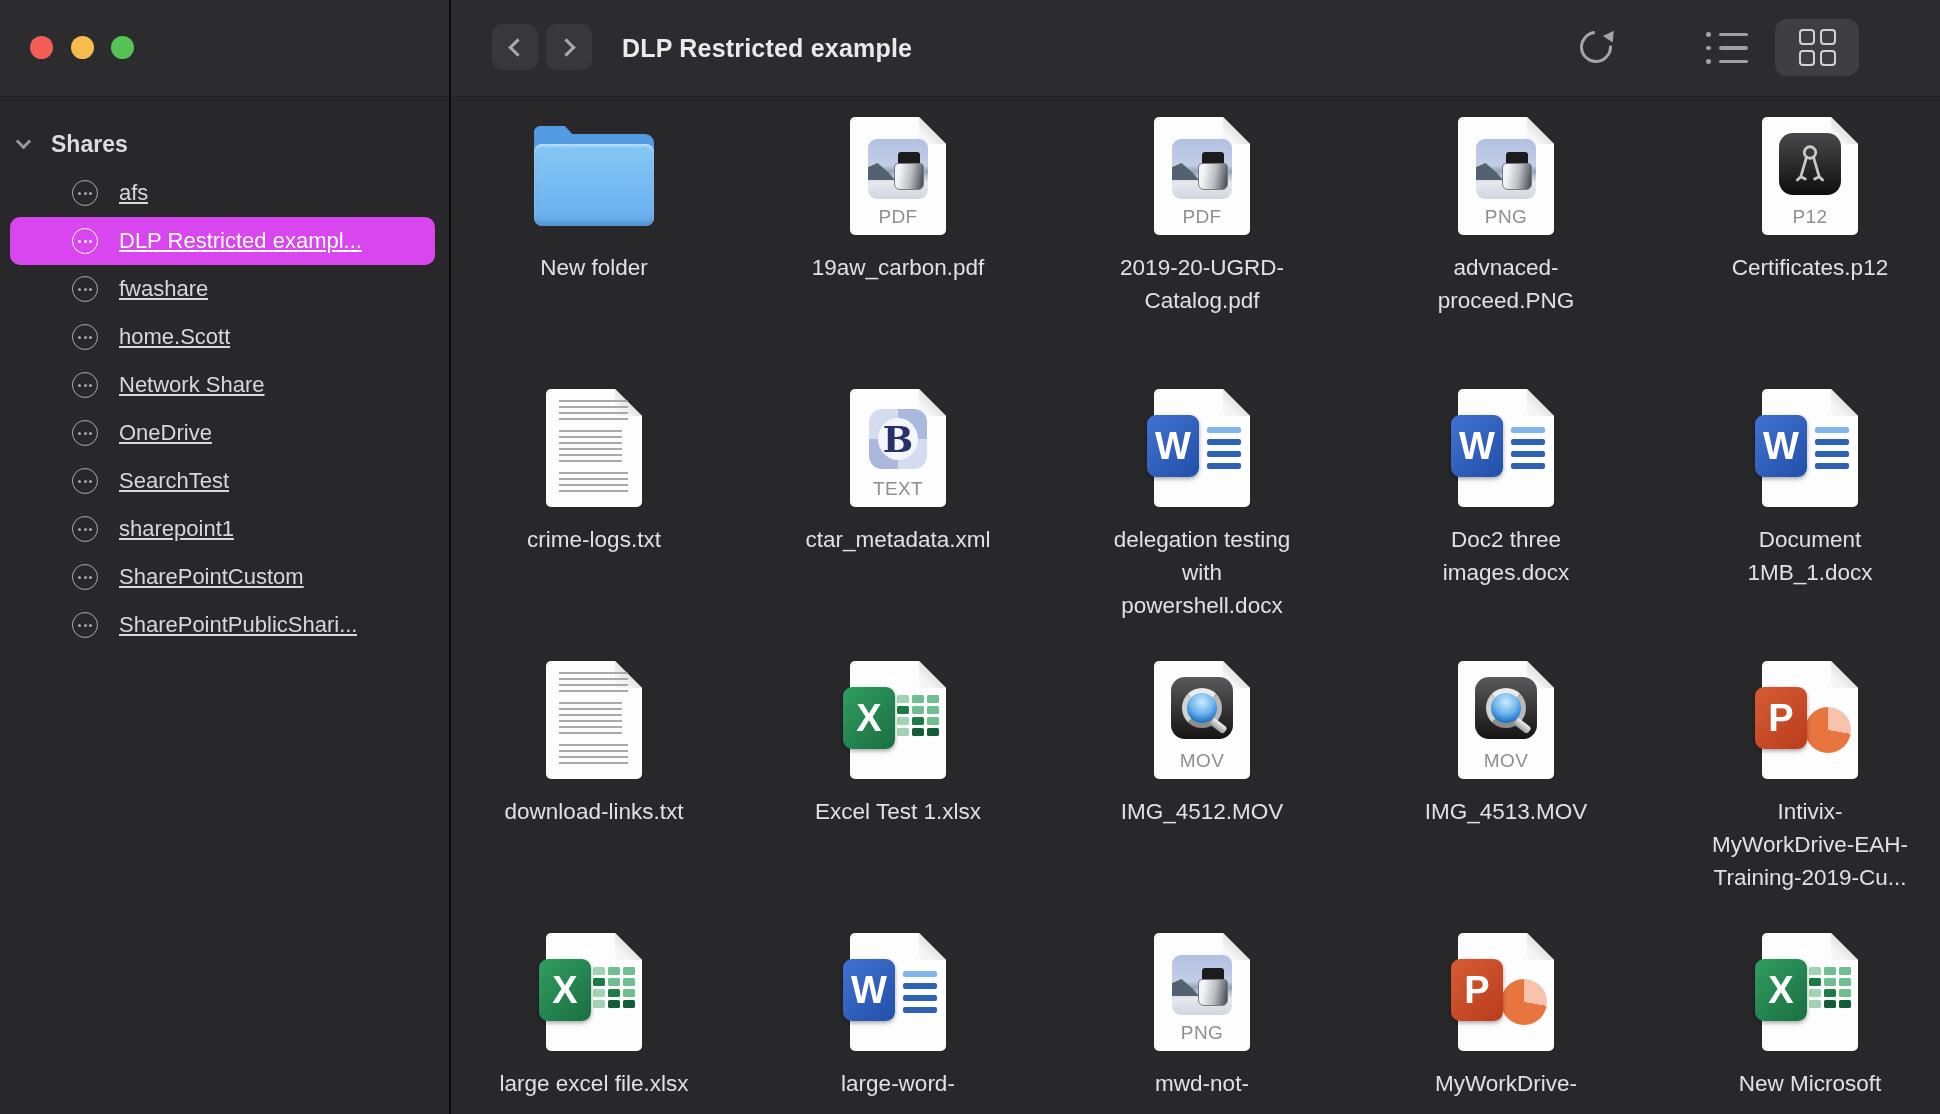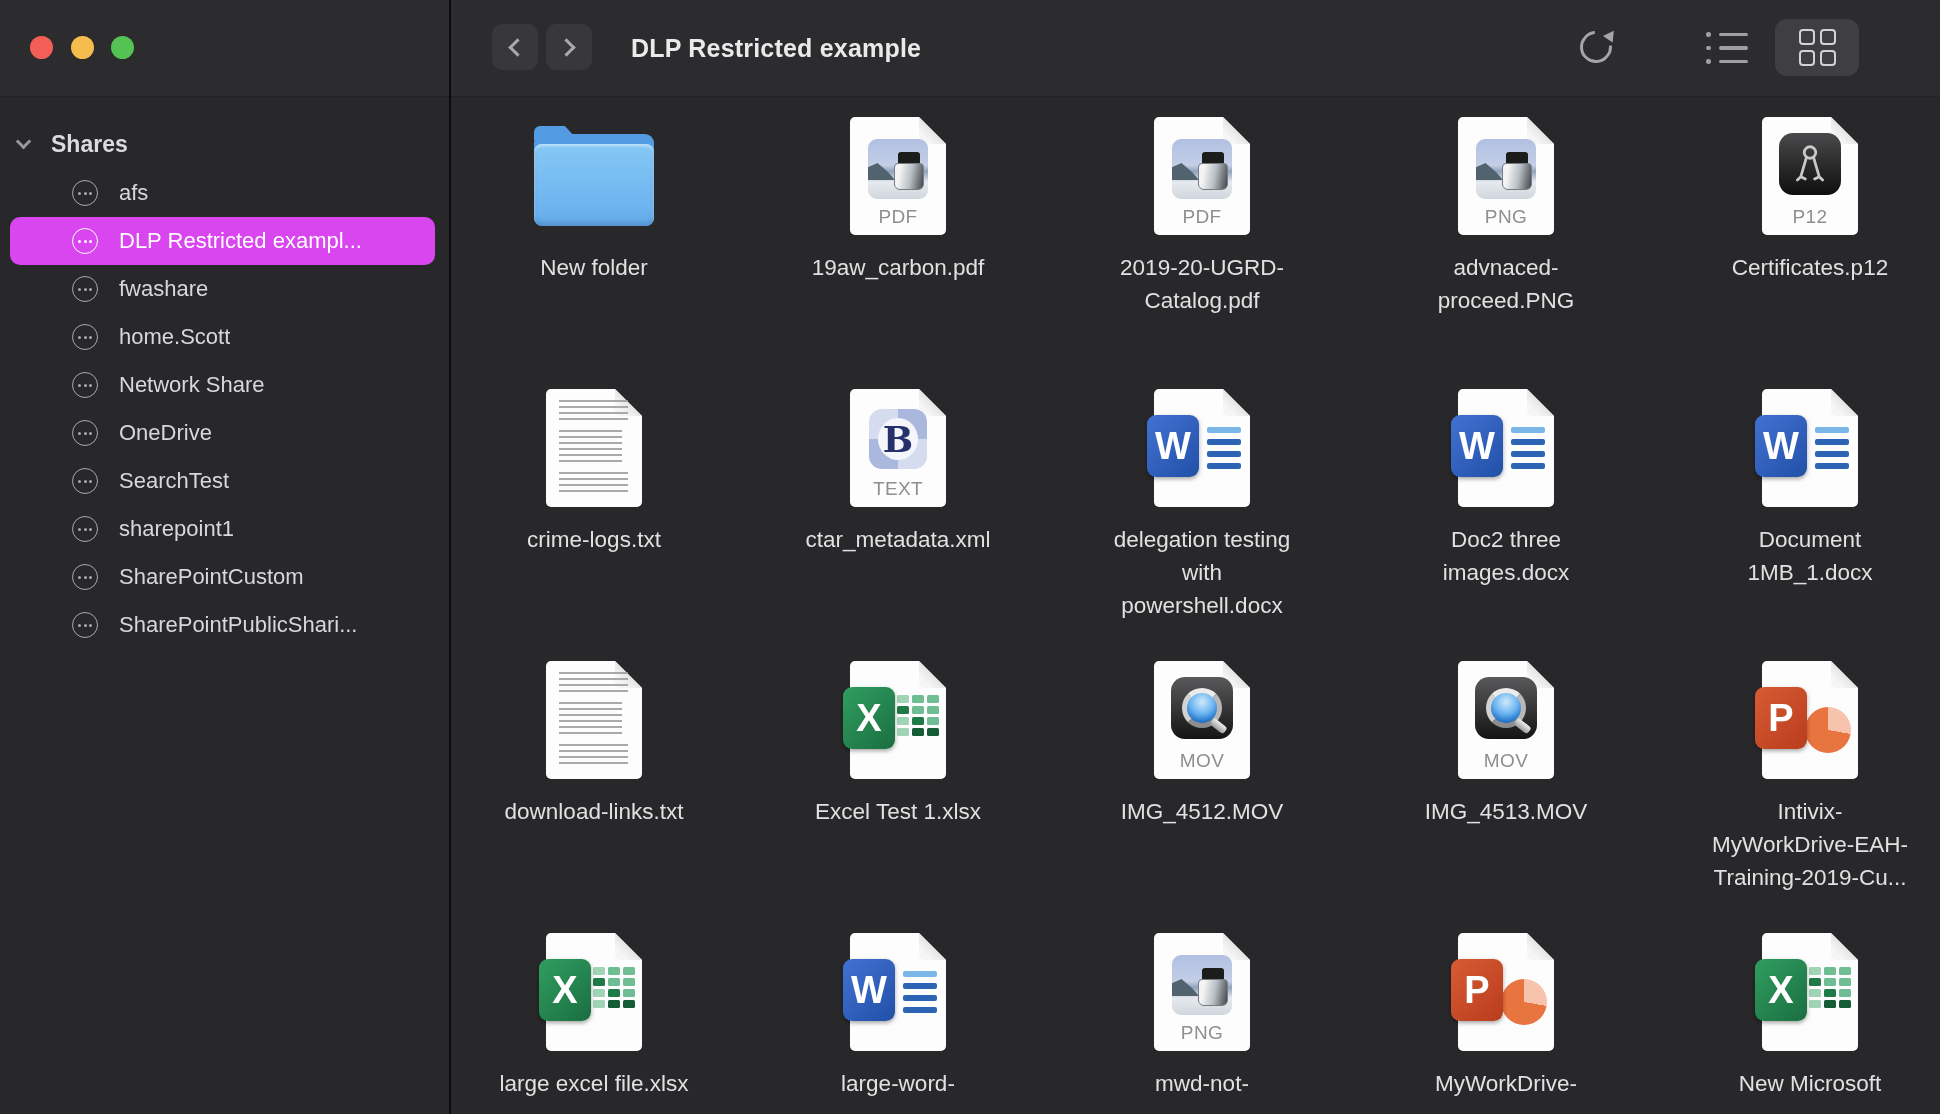--- a/index.html
+++ b/index.html
@@ -13,21 +13,21 @@
   .tl { position:absolute; top:36px; width:23px; height:23px; border-radius:50%; cursor:default; }
   .vdivider { position:absolute; left:449px; top:0; bottom:0; width:2px; background:#0b0b0c; z-index:6; }
 
   .nav-btn { position:absolute; top:24px; width:46px; height:46px; border-radius:10px; background:#38383a;
              display:flex; align-items:center; justify-content:center; }
   .chev { width:13px; height:13px; border-top:3px solid #a9a9ab; border-right:3px solid #a9a9ab; }
   .chev.left  { transform:rotate(-135deg); margin-left:5px; }
   .chev.right { transform:rotate(45deg);  margin-right:5px; }
 
   .tb-title { position:absolute; left:622px; top:48px; transform:translateY(-50%);
-              font-size:25px; font-weight:700; color:#eaeaeb; letter-spacing:.2px;margin-left:9px; }
+              font-size:25px; font-weight:700; color:#eaeaeb; letter-spacing:.2px; }
 
   .refresh-icon { position:absolute; left:1580px; top:31px; width:32px; height:32px; border:3px solid #a5a5a7;
                   border-radius:50%; border-top-color:transparent; transform:rotate(40deg); }
   .refresh-icon::after { content:""; position:absolute; top:-8px; right:-3px;
                   border:6px solid transparent; border-left:10px solid #a5a5a7; transform:rotate(25deg); }
 
   .list-icon { position:absolute; left:1706px; top:32px; display:flex; flex-direction:column; gap:9px; }
   .list-row { display:flex; align-items:center; gap:8px; }
   .list-row i { display:block; width:4.5px; height:4.5px; border-radius:50%; background:#9fa0a2; }
   .list-row b { display:block; width:29px; height:3.5px; border-radius:2px; background:#9fa0a2; }
@@ -44,21 +44,21 @@
                transform:rotate(135deg); margin-top:-6px; }
   .side-header-label { font-size:23px; font-weight:600; color:#dcdcde; }
   .side-item { display:flex; align-items:center; height:48px; margin:0 14px 0 10px; border-radius:10px;
                padding-left:62px; gap:21px; font-size:22px; color:#d8d8da; }
   .side-item.selected { background:#d946ef; color:#ffffff; }
   .share-icon { flex:0 0 auto; width:26px; height:26px; border:1.5px solid #a9a9ab; border-radius:50%;
                 display:flex; align-items:center; justify-content:center; gap:2.5px; }
   .share-icon i { display:block; width:3px; height:3px; border-radius:50%; background:#a9a9ab; }
   .side-item.selected .share-icon { border-color:#fff; }
   .side-item.selected .share-icon i { background:#fff; }
-  .side-label { white-space:nowrap; overflow:hidden; }
+  .side-label { white-space:nowrap; overflow:hidden;text-decoration:underline; }
 
   
   .files { position:absolute; left:442px; top:117px; display:grid;
            grid-template-columns:repeat(5,304px); grid-auto-rows:272px; z-index:2; }
   .tile { width:304px; display:flex; flex-direction:column; align-items:center; }
   .icon-box { height:118px; display:flex; align-items:center; justify-content:flex-start; position:relative; }
   .file-label { margin-top:16px; font-size:22.5px; line-height:33px; color:#e1e1e2; text-align:center;
                 white-space:pre-line; max-width:292px; }
 
   

